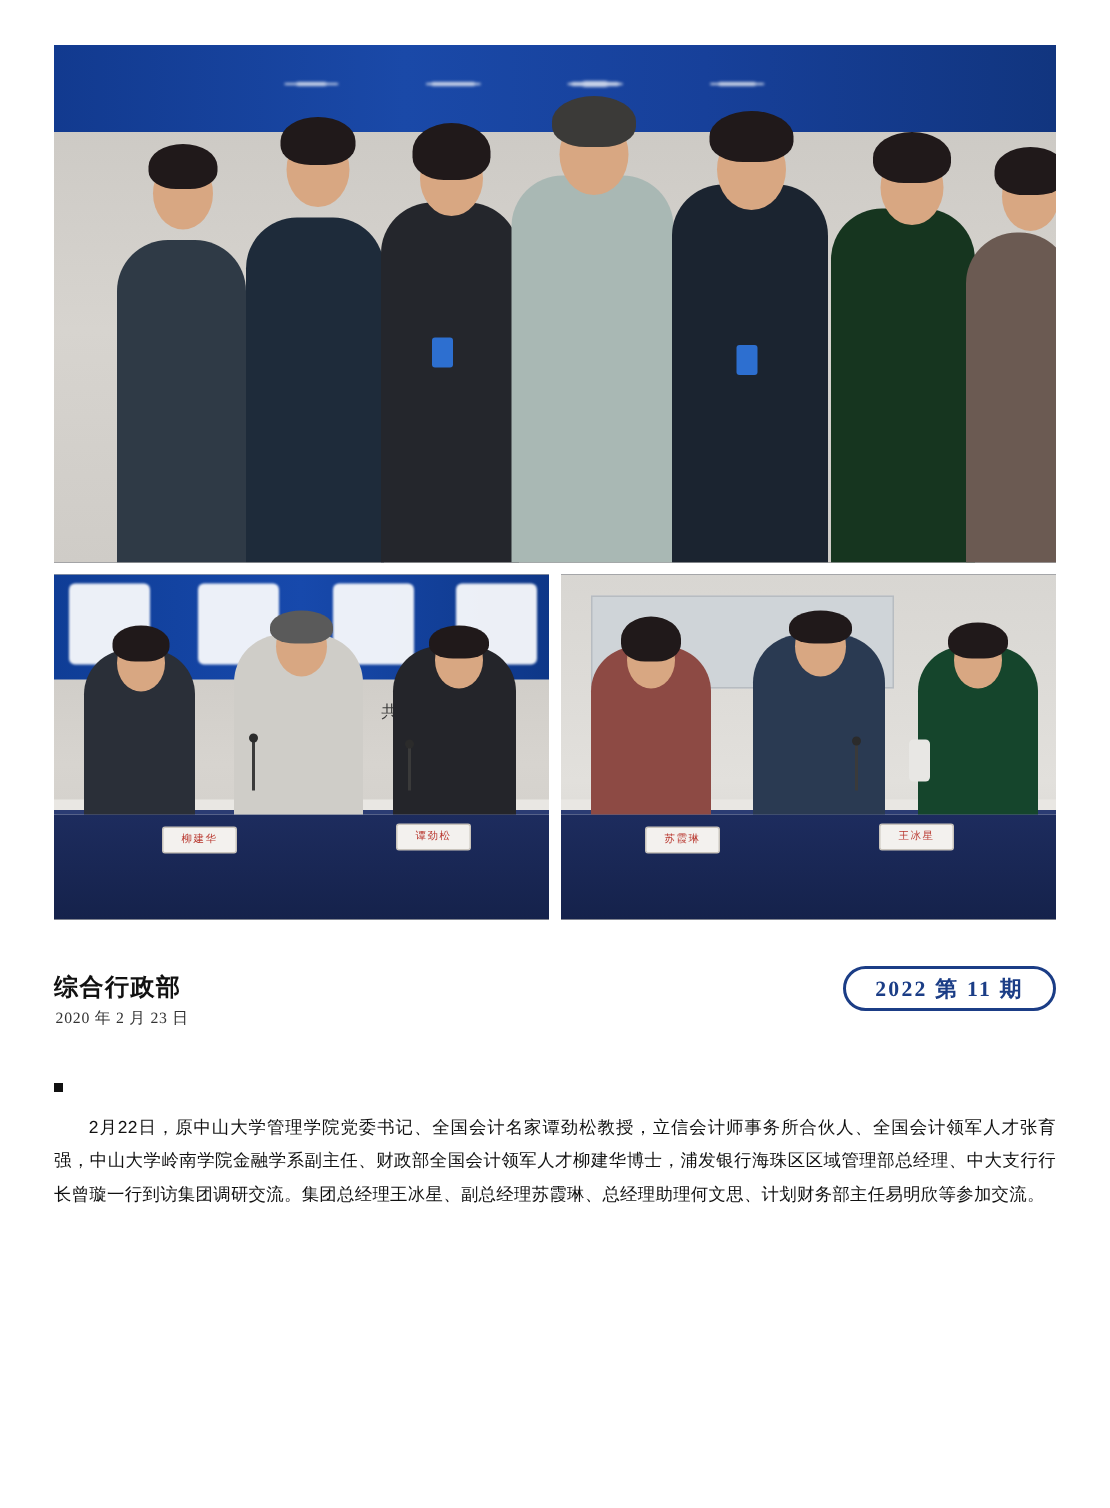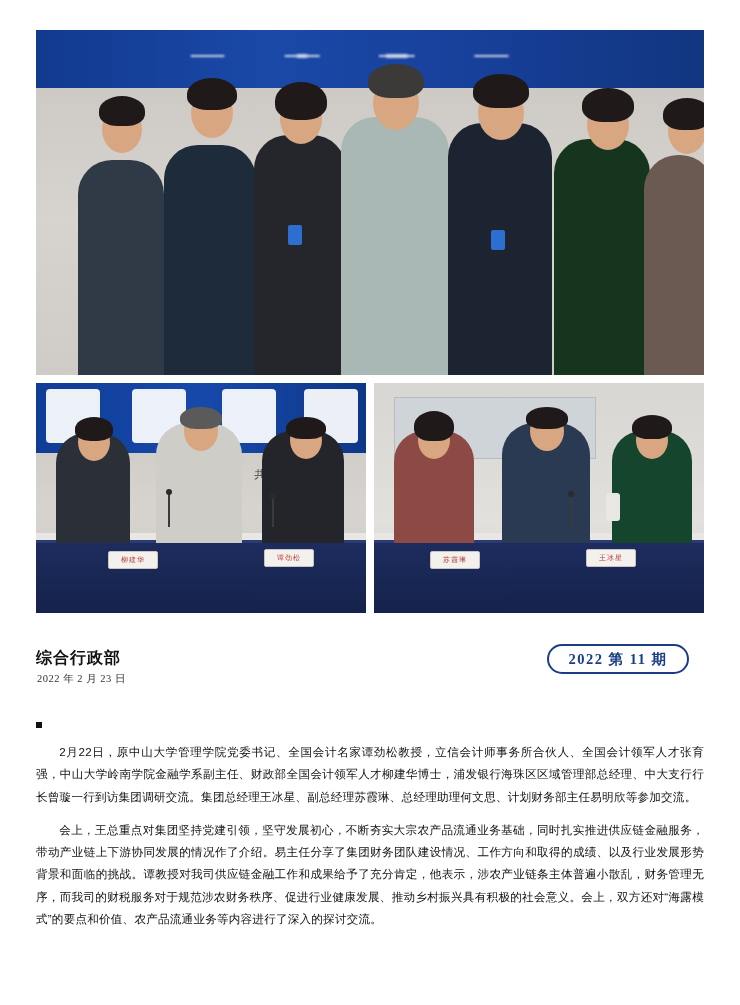--- a/index.html
+++ b/index.html
@@ -171,21 +171,21 @@
   .date {
     position: absolute;
     left: 1px; top: 24px;
     font-family: "Liberation Serif", serif;
     font-size: 10.5px;
     color: #333;
     letter-spacing: .5px;
   }
   .issue-badge {
     position: absolute;
-    right: 15px; top: -4px;
+    right: 0; top: -4px;
     min-width: 142px;
     height: 30px;
     border: 2px solid #1b3d86;
     border-radius: 15px;
     color: #1b3d86;
     font-family: "Liberation Serif", serif;
     font-size: 14.5px;
     font-weight: bold;
     display: flex;
     align-items: center;
@@ -342,25 +342,24 @@
         </div>
         <div class="nameplate" style="left:212px;bottom:46px;width:48px;">
           <span>王冰星</span>
         </div>
       </div>
     </div>
   </div>
 
   <div class="meta-row">
     <div class="dept">综合行政部</div>
-    <div class="date">2022 年 2 月 23 日</div>
+    <div class="date">2020 年 2 月 23 日</div>
     <div class="issue-badge">2022  第 11 期</div>
   </div>
 
   <div class="article">
     <div class="headline">
       <span class="bullet"></span>
     </div>
     <p class="body">2月22日，原中山大学管理学院党委书记、全国会计名家谭劲松教授，立信会计师事务所合伙人、全国会计领军人才张育强，中山大学岭南学院金融学系副主任、财政部全国会计领军人才柳建华博士，浦发银行海珠区区域管理部总经理、中大支行行长曾璇一行到访集团调研交流。集团总经理王冰星、副总经理苏霞琳、总经理助理何文思、计划财务部主任易明欣等参加交流。</p>
-    <p class="body">会上，王总重点对集团坚持党建引领，坚守发展初心，不断夯实大宗农产品流通业务基础，同时扎实推进供应链金融服务，带动产业链上下游协同发展的情况作了介绍。易主任分享了集团财务团队建设情况、工作方向和取得的成绩、以及行业发展形势背景和面临的挑战。谭教授对我司供应链金融工作和成果给予了充分肯定，他表示，涉农产业链条主体普遍小散乱，财务管理无序，而我司的财税服务对于规范涉农财务秩序、促进行业健康发展、推动乡村振兴具有积极的社会意义。会上，双方还对“海露模式”的要点和价值、农产品流通业务等内容进行了深入的探讨交流。</p>
   </div>
 
 </div>
 
 </body></html>

